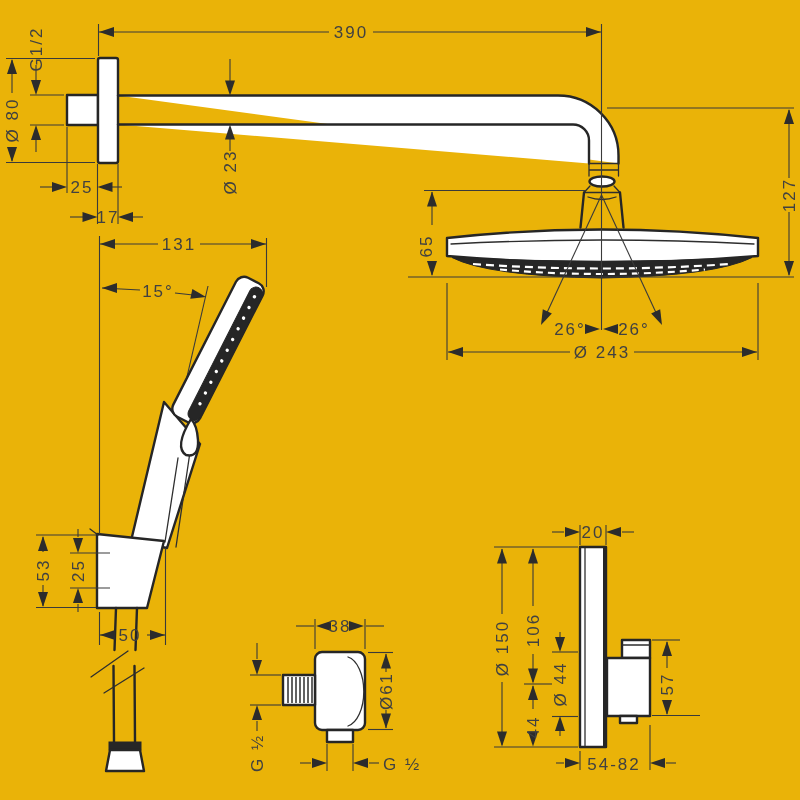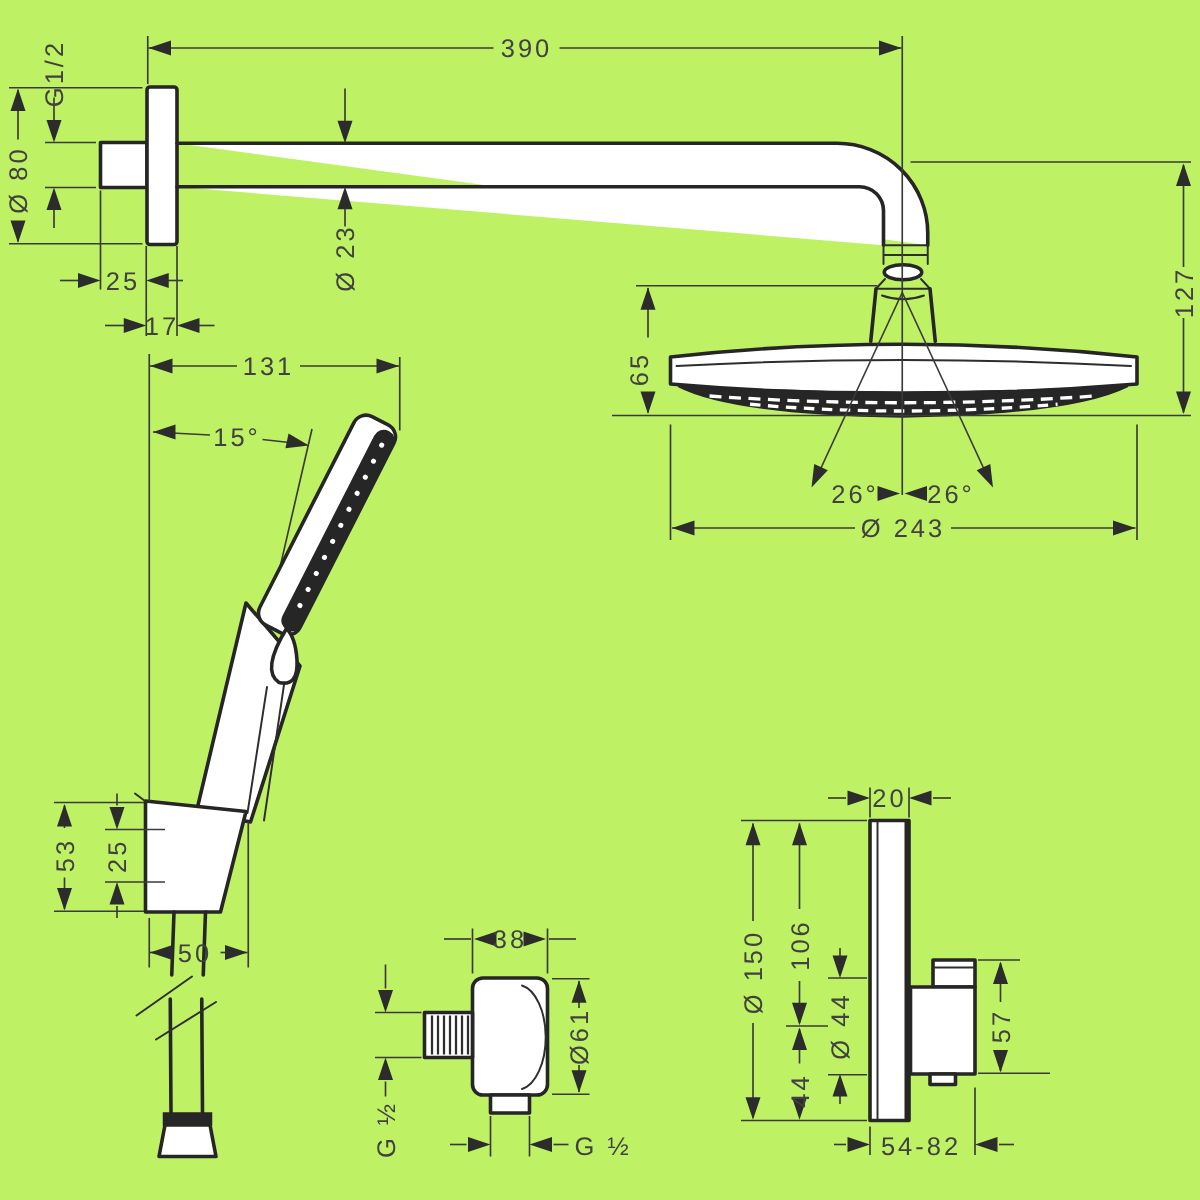--- a/index.html
+++ b/index.html
@@ -1,16 +1,16 @@
 <!DOCTYPE html>
 <html><head>
 <meta charset="utf-8">
 <style>
   html,body{margin:0;padding:0;background:#ffffff;}
-  .stage{width:800px;height:800px;position:relative;background:#bef264;overflow:hidden;}
+  .stage{width:800px;height:800px;position:relative;background:#eab308;overflow:hidden;}
   svg{display:block;}
   .part{stroke:#262626;stroke-width:2.4;fill:#ffffff;stroke-linejoin:round;stroke-linecap:round;}
   .part-thin{stroke:#2e2e2e;stroke-width:1.3;fill:none;stroke-linecap:round;}
   .dark{fill:#262626;stroke:#262626;stroke-width:1;}
   .dim{stroke:#3a3a3a;stroke-width:1.1;fill:none;}
   .arw{fill:#2c2c2c;stroke:none;}
   .t{font-family:"Liberation Sans","DejaVu Sans",sans-serif;font-size:17px;letter-spacing:2px;fill:#414141;}
   .wdash{stroke:#ffffff;stroke-width:2.2;fill:none;}
 </style>
 </head>

